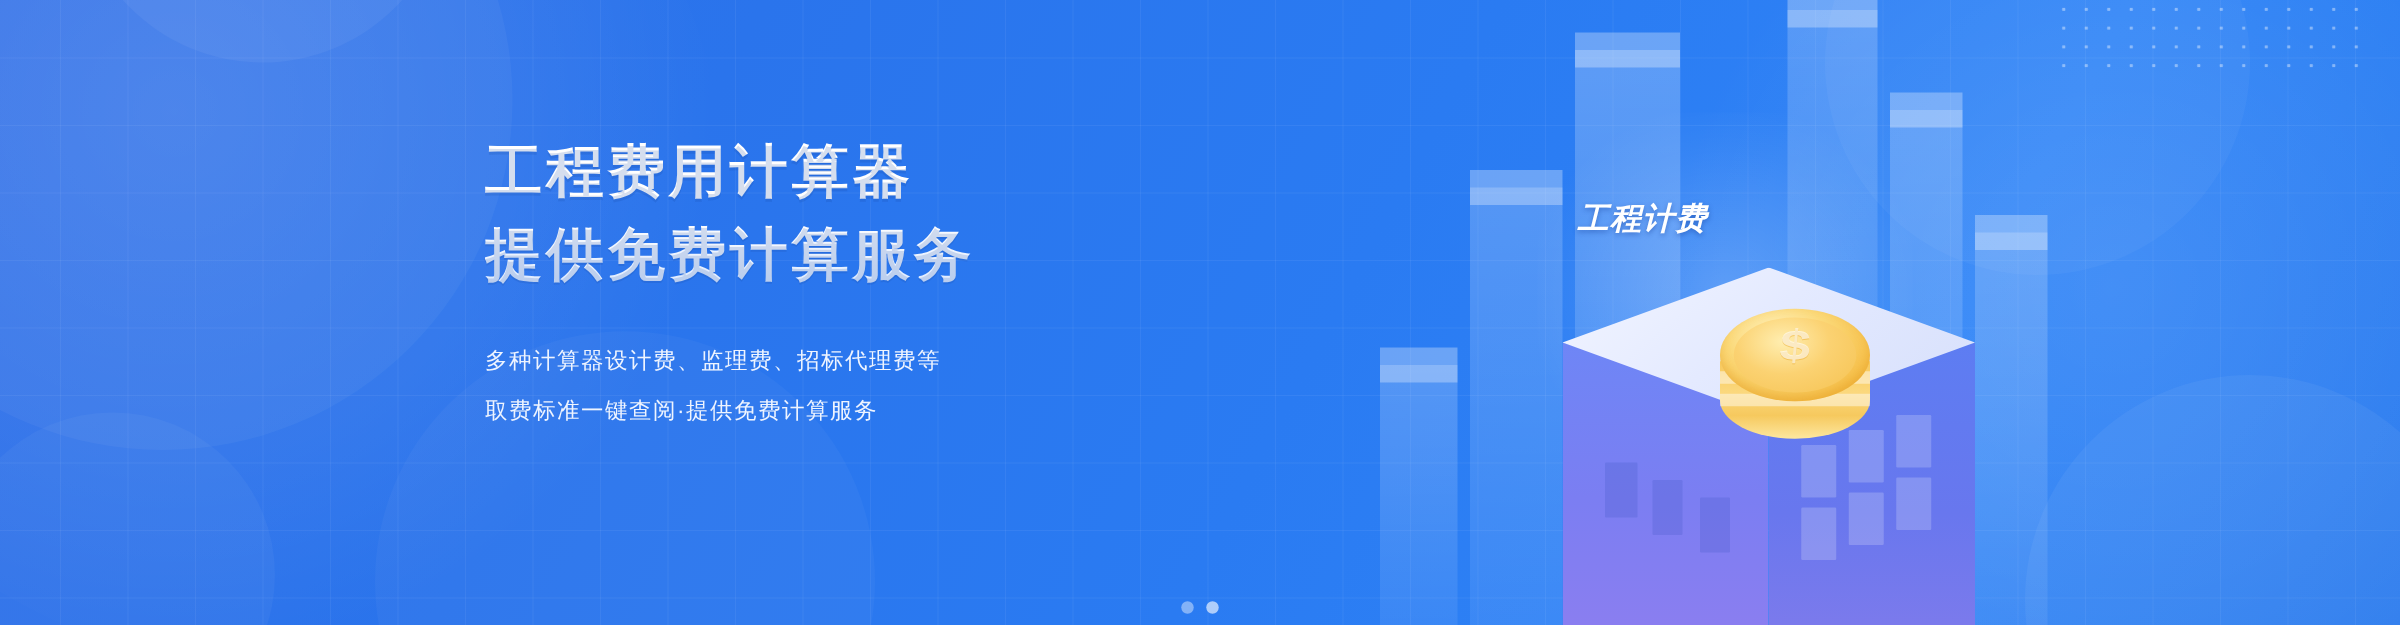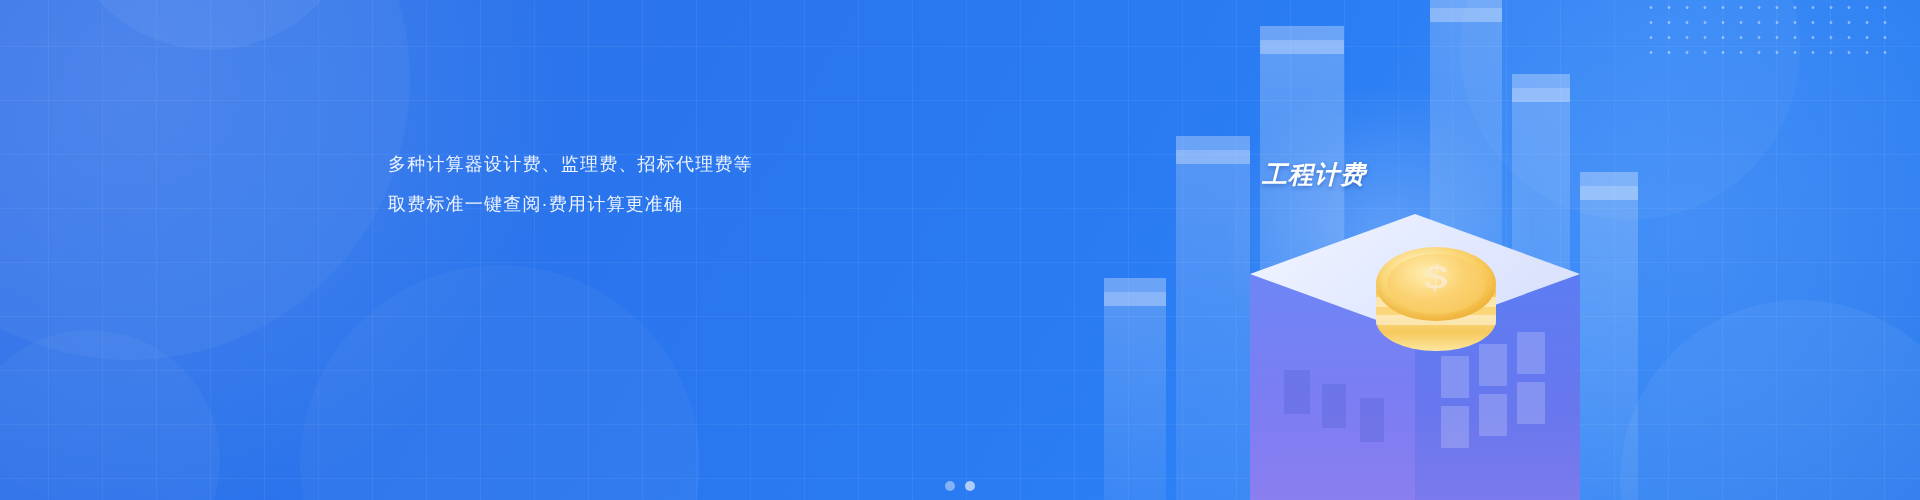--- a/index.html
+++ b/index.html
@@ -252,23 +252,27 @@
           <div class="coin-inner"></div>
           <div class="coin-sign">$</div>
         </div>
       </div>
     </div>
   </div>
 
   <div class="badge">工程计费</div>
 
   <div class="copy">
+    <div class="headline">
+      <span class="ln">工程费用计算器</span>
+      <span class="ln">提供免费计算服务</span>
+    </div>
     <div class="subcopy">
       <span class="sl">多种计算器设计费、监理费、招标代理费等</span>
-      <span class="sl">取费标准一键查阅·费用计算更准确</span>
+      <span class="sl">取费标准一键查阅·提供免费计算服务</span>
     </div>
   </div>
 
   <div class="dots">
     <div class="dot"></div>
     <div class="dot active"></div>
   </div>
 
 </div>
 

